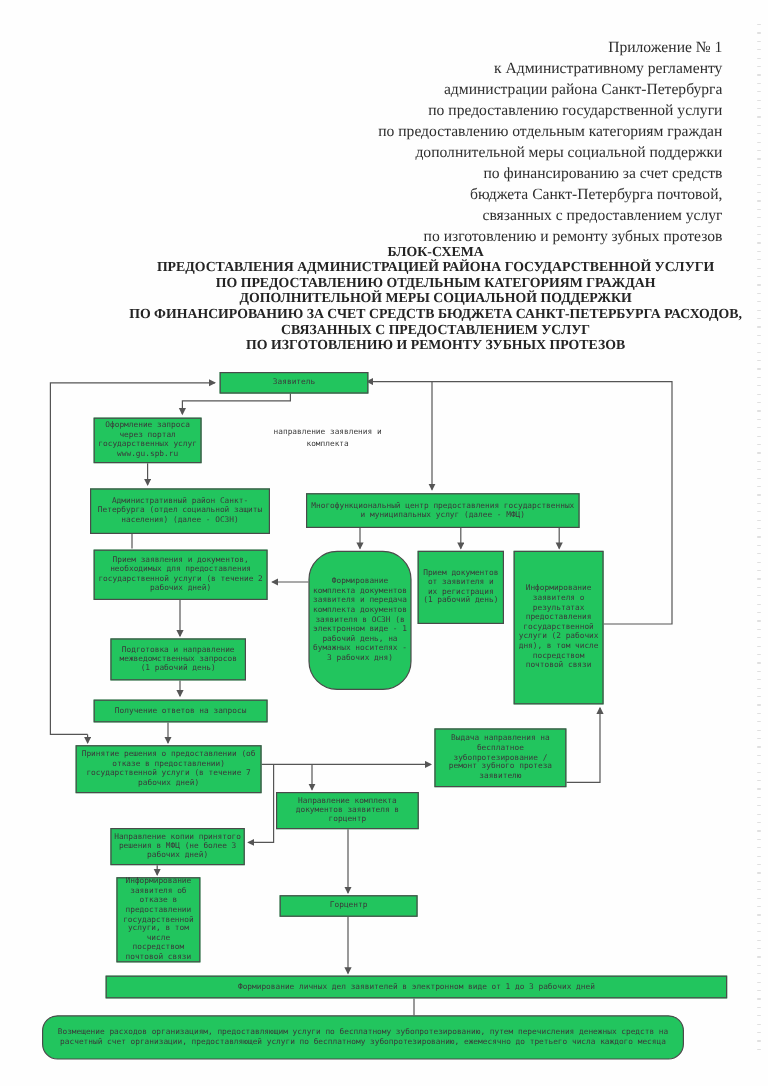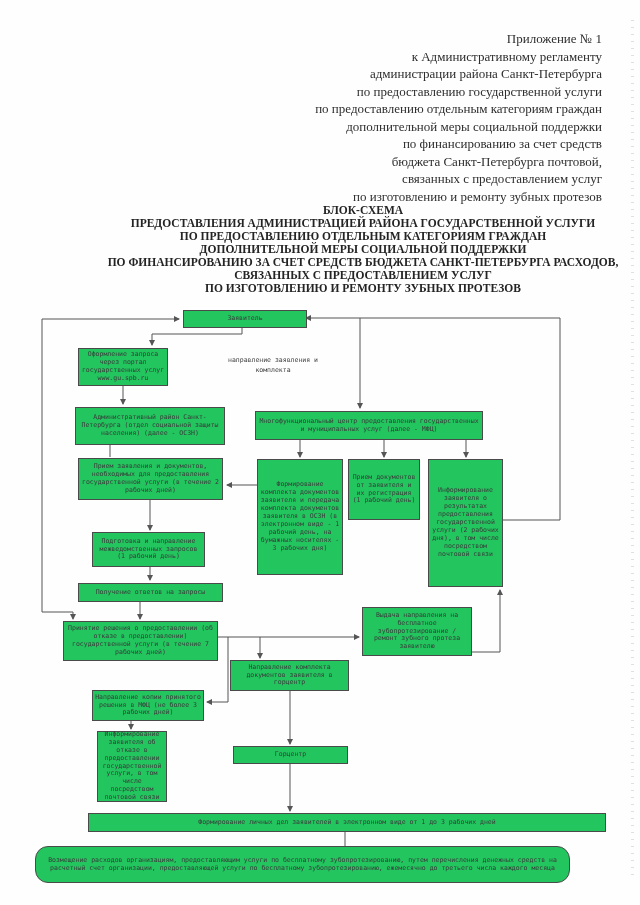--- a/index.html
+++ b/index.html
@@ -128,21 +128,21 @@
     <div class="node" style="left:183px;top:310px;width:124px;height:18px;">Заявитель</div>
 
     <div class="node" style="left:78px;top:348px;width:90px;height:38px;">Оформление запроса через портал государственных услуг www.gu.spb.ru</div>
 
     <div class="node" style="left:255px;top:411px;width:228px;height:29px;">Многофункциональный центр предоставления государственных и муниципальных услуг (далее - МФЦ)</div>
 
     <div class="node" style="left:75px;top:407px;width:150px;height:38px;">Административный район Санкт-Петербурга (отдел социальной защиты населения) (далее - ОСЗН)</div>
 
     <div class="node" style="left:78px;top:458px;width:145px;height:42px;">Прием заявления и документов, необходимых для предоставления государственной услуги (в течение 2 рабочих дней)</div>
 
-    <div class="node" style="left:257px;top:459px;width:86px;height:116px;">Формирование комплекта документов заявителя и передача комплекта документов заявителя в ОСЗН (в электронном виде - 1 рабочий день, на бумажных носителях - 3 рабочих дня)</div>
+    <div class="node" style="left:257px;top:459px;width:86px;height:116px;border-radius:24px;">Формирование комплекта документов заявителя и передача комплекта документов заявителя в ОСЗН (в электронном виде - 1 рабочий день, на бумажных носителях - 3 рабочих дня)</div>
 
     <div class="node" style="left:348px;top:459px;width:72px;height:61px;">Прием документов от заявителя и их регистрация (1 рабочий день)</div>
 
     <div class="node" style="left:428px;top:459px;width:75px;height:128px;">Информирование заявителя о результатах предоставления государственной услуги (2 рабочих дня), в том числе посредством почтовой связи</div>
 
     <div class="node" style="left:92px;top:532px;width:113px;height:35px;">Подготовка и направление межведомственных запросов (1 рабочий день)</div>
 
     <div class="node" style="left:78px;top:583px;width:145px;height:19px;">Получение ответов на запросы</div>
 
     <div class="node" style="left:63px;top:621px;width:155px;height:40px;">Принятие решения о предоставлении (об отказе в предоставлении) государственной услуги (в течение 7 рабочих дней)</div>

